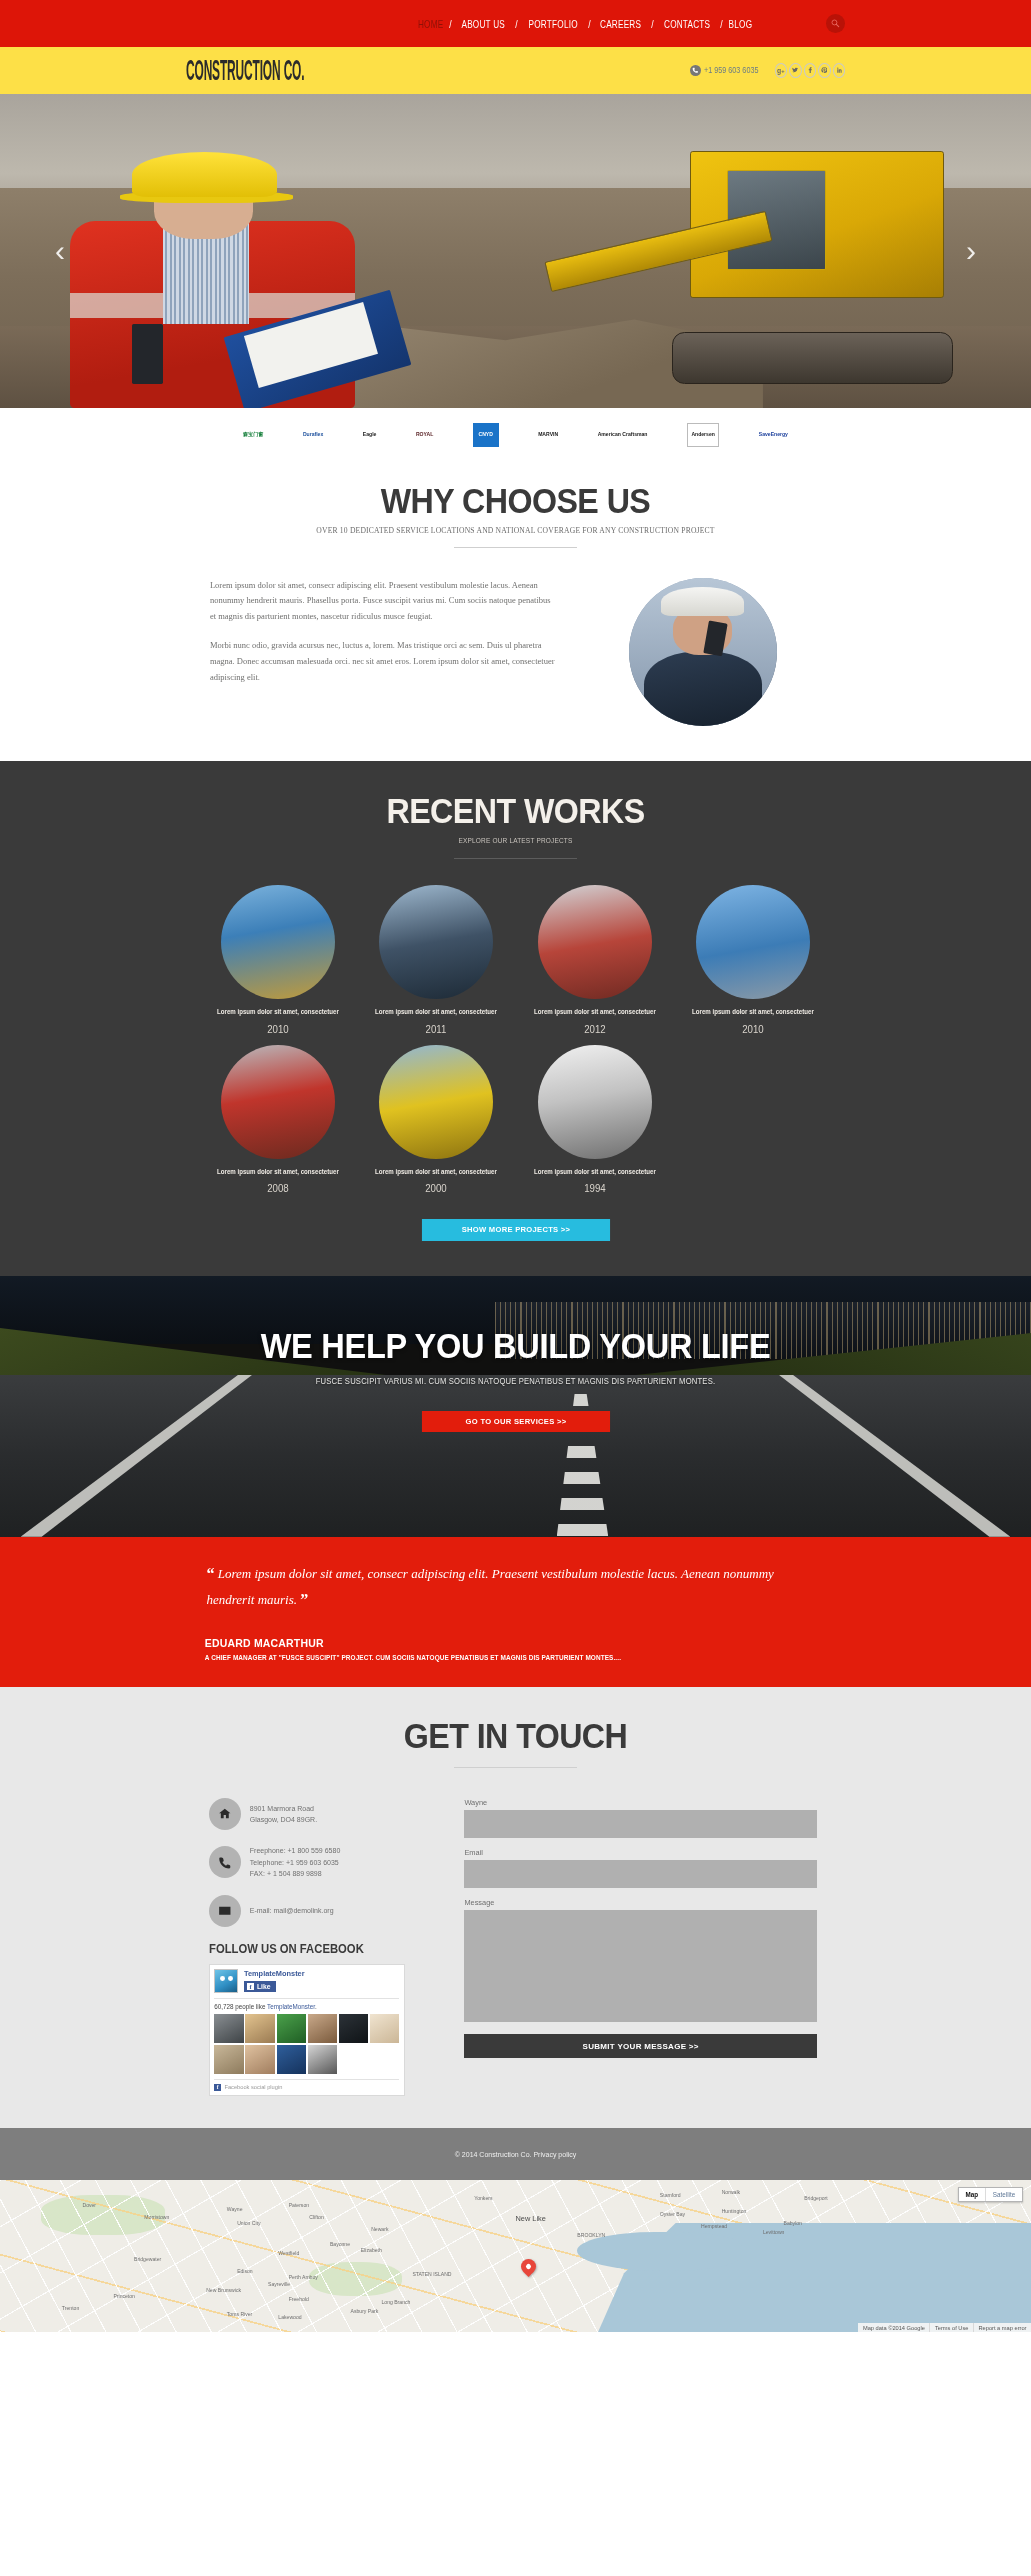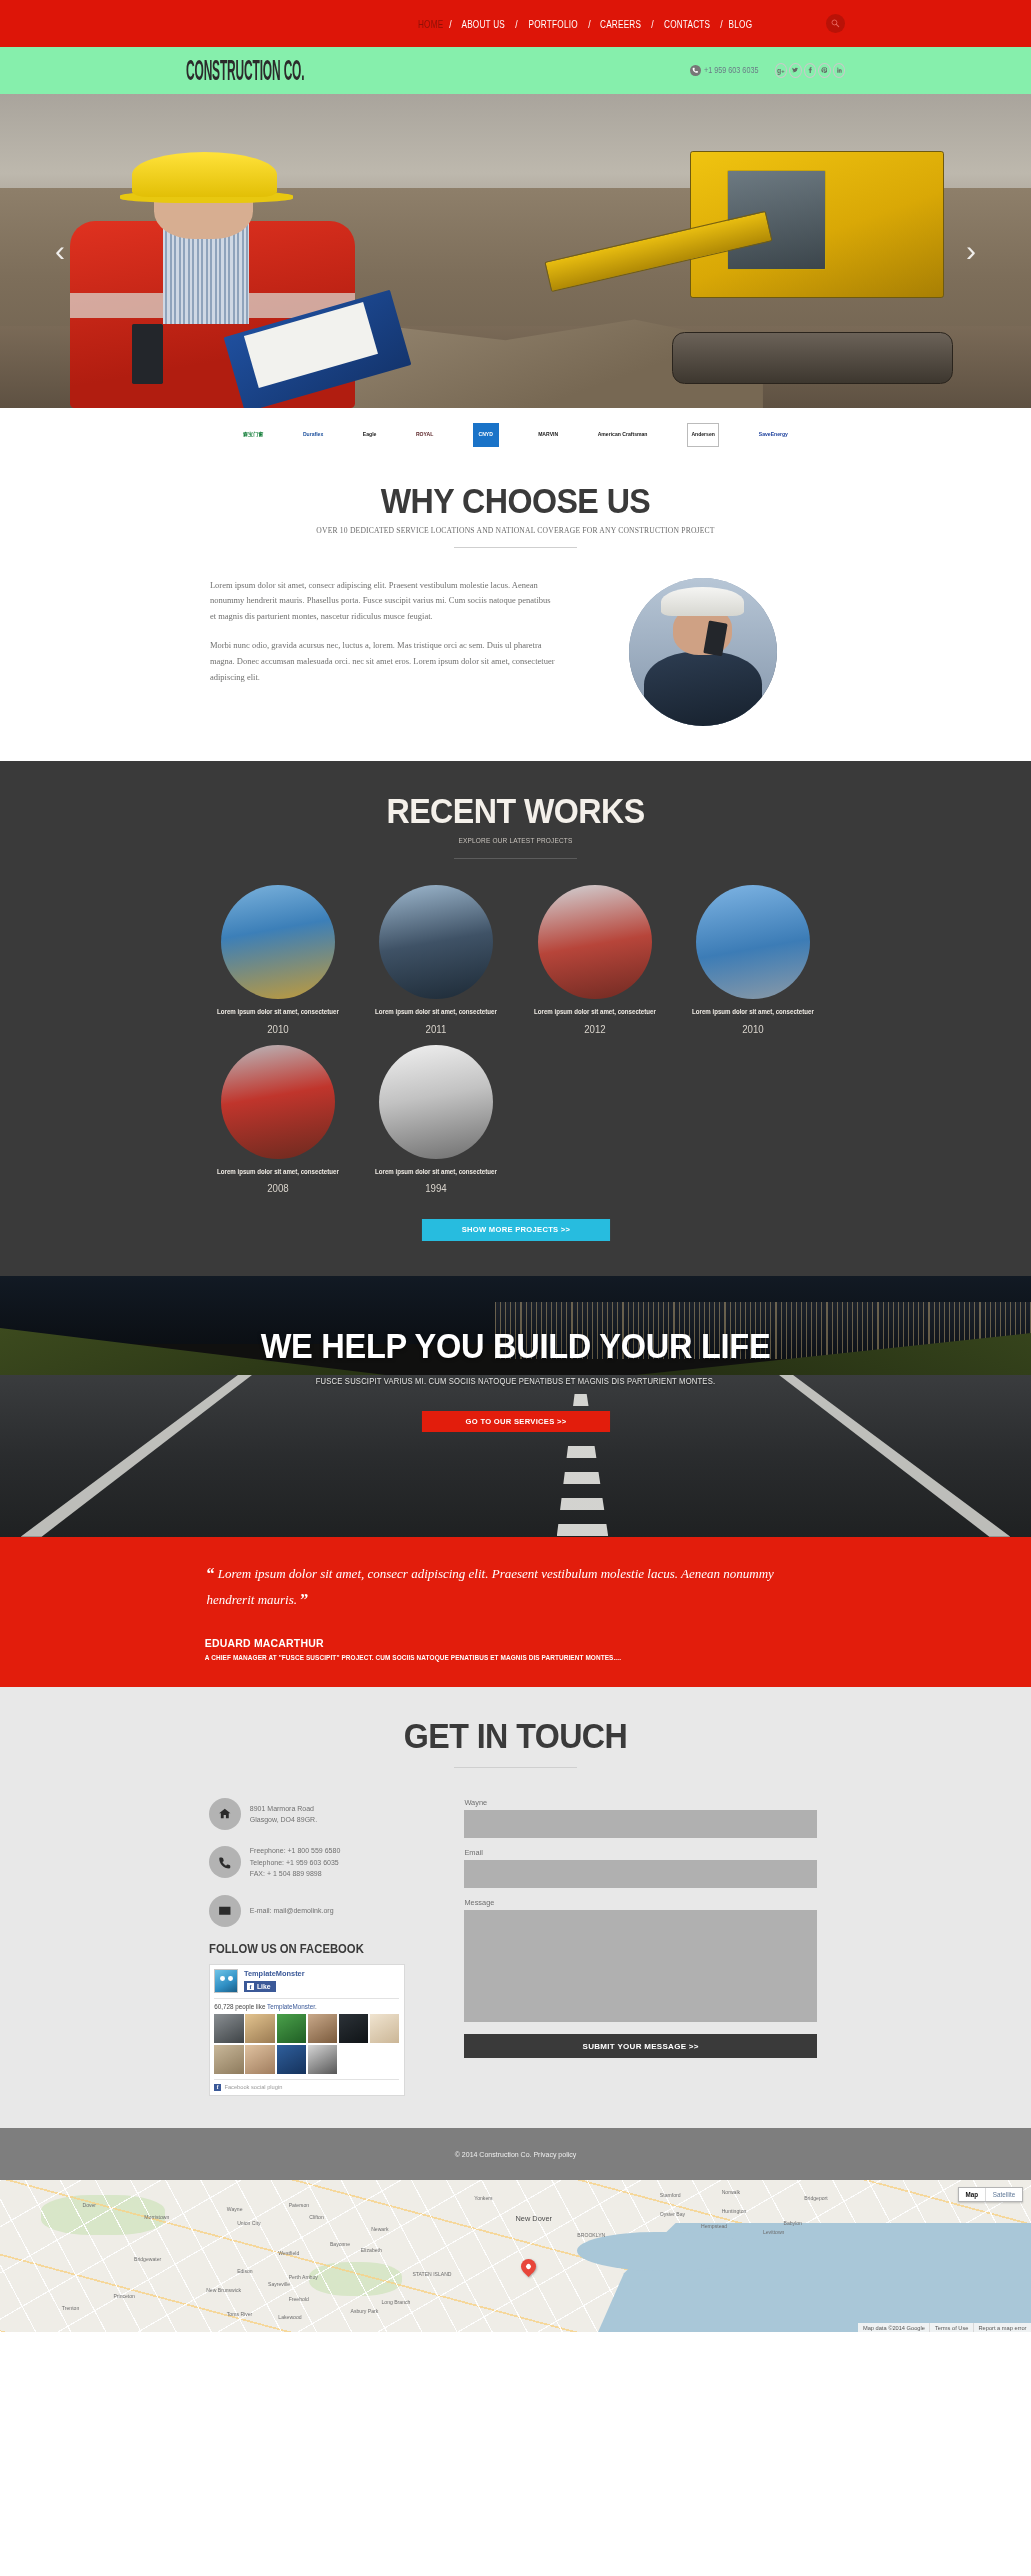--- a/index.html
+++ b/index.html
@@ -48,21 +48,21 @@
     background: #b91207;
     display: flex; align-items: center; justify-content: center;
     cursor: pointer;
     position: absolute;
     right: 0;
   }
   .search-btn svg { width: 8.5px; height: 8.5px; }
 
   
   .header {
-    background: #86efac;
+    background: #fde047;
     height: 47px;
     display: flex;
   }
   .header .container { display: flex; align-items: center; justify-content: space-between; }
   .logo {
     font-family: "Liberation Sans Narrow", "Liberation Sans", sans-serif;
     font-weight: bold;
     font-size: 23px;
     color: #2b2b2b;
     letter-spacing: -0.3px;
@@ -774,20 +774,25 @@
         </div>
         <div class="work">
           <div class="work-circle wc4"></div>
           <div class="work-caption">Lorem ipsum dolor sit amet, consectetuer</div>
           <div class="work-year">2010</div>
         </div>
         <div class="work">
           <div class="work-circle wc5"></div>
           <div class="work-caption">Lorem ipsum dolor sit amet, consectetuer</div>
           <div class="work-year">2008</div>
+        </div>
+        <div class="work">
+          <div class="work-circle wc6"></div>
+          <div class="work-caption">Lorem ipsum dolor sit amet, consectetuer</div>
+          <div class="work-year">2000</div>
         </div>
         <div class="work">
           <div class="work-circle wc7"></div>
           <div class="work-caption">Lorem ipsum dolor sit amet, consectetuer</div>
           <div class="work-year">1994</div>
         </div>
       </div>
       <a class="btn btn-cyan" href="#">SHOW MORE PROJECTS &gt;&gt;</a>
     </div>
   </div>
@@ -912,21 +917,21 @@
 
   <div class="map">
     <div class="map-land">
       <div class="map-green"></div>
       <div class="map-green2"></div>
       <div class="map-roads"></div>
       <div class="map-water"></div>
       <div class="map-water2"></div>
     </div>
     <div id="map-labels">
-        <div class="map-label big" style="left: 50%; top: 22%;">New Dover</div>
+        <div class="map-label big" style="left: 50%; top: 22%;">New Like</div>
         <div class="map-label" style="left: 56%; top: 34%;">BROOKLYN</div>
         <div class="map-label" style="left: 36%; top: 30%;">Newark</div>
         <div class="map-label" style="left: 35%; top: 44%;">Elizabeth</div>
         <div class="map-label" style="left: 28%; top: 14%;">Paterson</div>
         <div class="map-label" style="left: 46%; top: 10%;">Yonkers</div>
         <div class="map-label" style="left: 64%; top: 8%;">Stamford</div>
         <div class="map-label" style="left: 68%; top: 28%;">Hempstead</div>
         <div class="map-label" style="left: 74%; top: 32%;">Levittown</div>
         <div class="map-label" style="left: 78%; top: 10%;">Bridgeport</div>
         <div class="map-label" style="left: 23%; top: 26%;">Union City</div>

